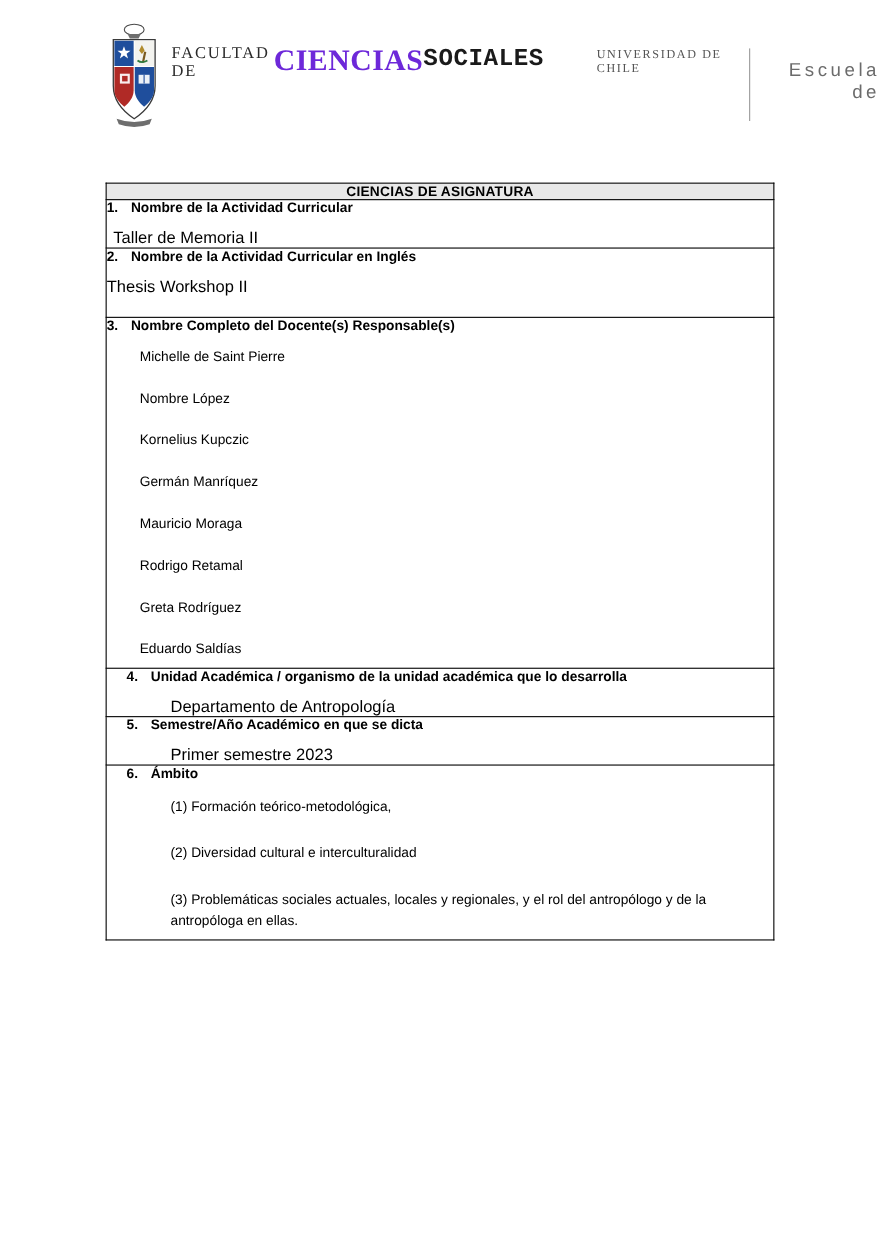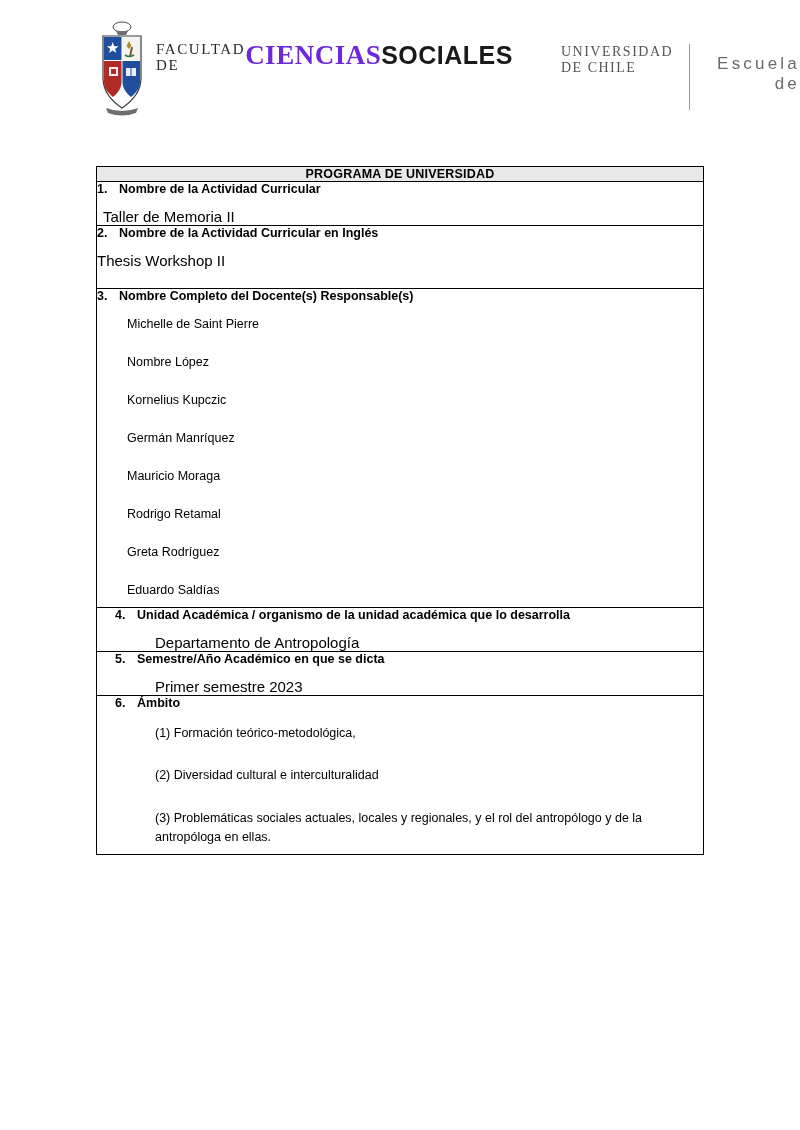--- a/index.html
+++ b/index.html
@@ -53,30 +53,30 @@
   }
   .fac-line2 {
     font-family: "Liberation Serif", serif;
     font-size: 27px;
     font-weight: bold;
     letter-spacing: 0.5px;
     color: #6d28d9;
     line-height: 1.0;
   }
   .fac-line3 {
-    font-family: Liberation Sans, sans-serif;
-    font-size: 25px;
+    font-family: Liberation Mono, monospace;
+    font-size: 22px;
     font-weight: bold;
     letter-spacing: 0.5px;
     color: #1a1a1a;
     line-height: 1.05;
   }
   .fac-line4 {
     font-family: "Liberation Serif", serif;
-    font-size: 14px;
+    font-size: 11px;
     letter-spacing: 1.5px;
     color: #555555;
     margin-top: 2px;
     margin-left: 48px;
   }
   .divider-v {
     width: 1px;
     background: #9a9a9a;
     height: 66px;
     margin: 24px 14px 0 14px;
@@ -203,21 +203,21 @@
     <div class="divider-v"></div>
 
     <div class="escuela-block">
       <div class="escuela-line1">Escuela de</div>
     </div>
   </div>
 
   <table class="prog-table">
     <tbody>
       <tr>
-        <td class="title-cell">PROGRAMA DE UNIVERSIDAD</td>
+        <td class="title-cell">CIENCIAS DE ASIGNATURA</td>
       </tr>
 
       <tr>
         <td class="sec">
           <div class="sec-head">
             <span class="sec-num">1.</span>
             <span>Nombre de la Actividad Curricular</span>
           </div>
           <div class="sec-body pad-left-1">Taller de Memoria II</div>
         </td>

